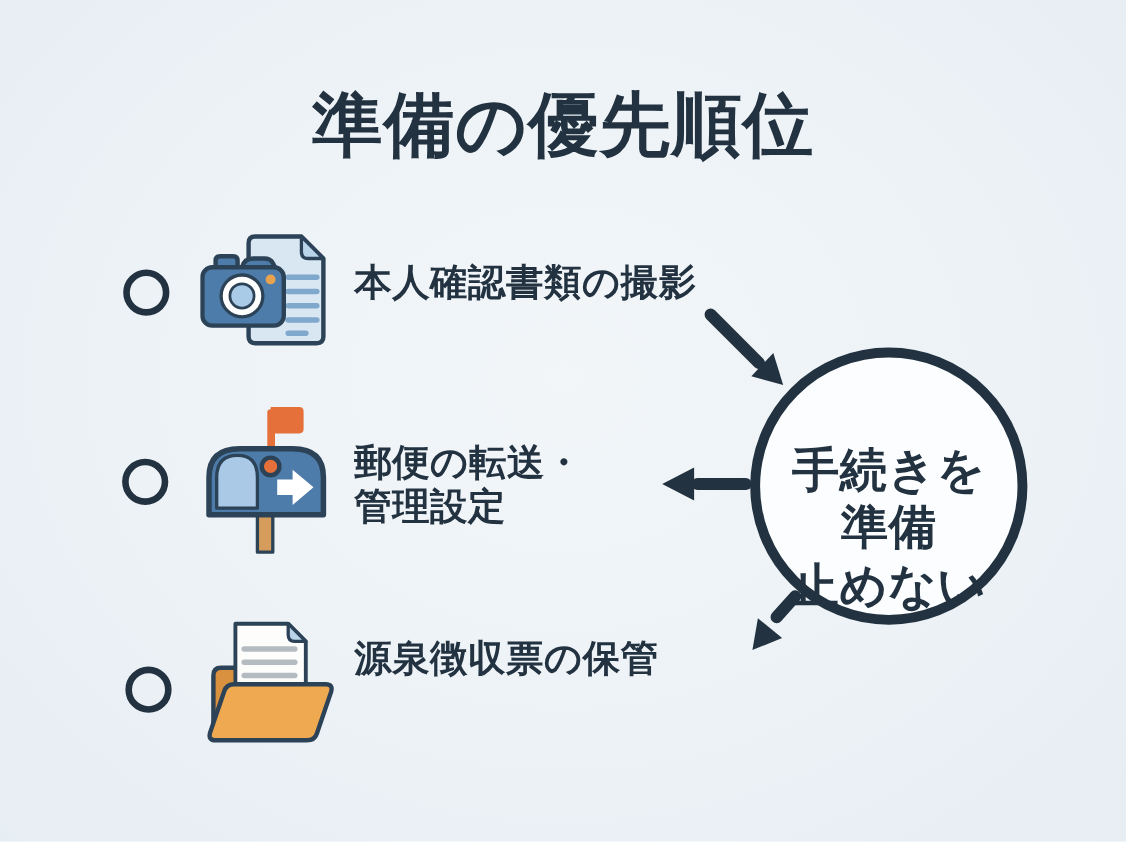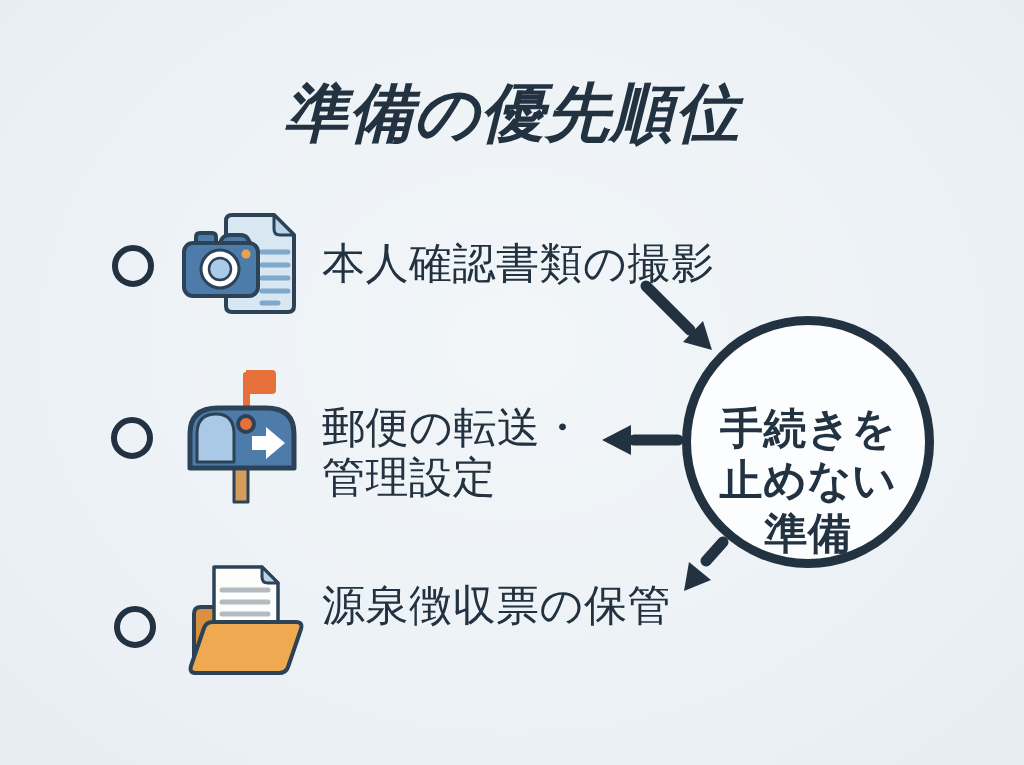--- a/index.html
+++ b/index.html
@@ -13,28 +13,28 @@
   body{font-family:"Liberation Sans","DejaVu Sans",sans-serif;}
   .canvas{
     position:relative;width:1024px;height:765px;overflow:hidden;
     background:radial-gradient(ellipse at 50% 45%, #f2f6f9 0%, var(--background) 55%, #e6edf3 100%);
   }
   .abs{position:absolute;}
   .layer{position:absolute;inset:0;}
   .page-title{
     position:absolute;top:80px;left:0;width:100%;margin:0;
     text-align:center;font-size:64px;font-weight:800;color:var(--ink);
-    letter-spacing:1px;line-height:1.05;font-style:italic;
+    letter-spacing:1px;line-height:1.05;
   }
   .bullet{
     position:absolute;width:42px;height:42px;box-sizing:border-box;
     border:6px solid var(--ink);border-radius:50%;background:transparent;
   }
   .item-label{
-    position:absolute;font-size:43px;font-weight:400;color:var(--ink);
+    position:absolute;font-size:34px;font-weight:700;color:var(--ink);
     line-height:1.17;white-space:nowrap;letter-spacing:0.5px;
   }
   .item-label span{display:block;}
   .hub{
     position:absolute;left:682px;top:316px;width:252px;height:252px;
     box-sizing:border-box;border:9px solid var(--ink);border-radius:50%;
     background:var(--hub-fill);
     display:flex;flex-direction:column;align-items:center;justify-content:flex-end;
     text-align:center;
   }
@@ -142,17 +142,17 @@
       <polygon class="arrow-head" points="602,440 631,425 631,455"></polygon>
     </g>
     <g>
       <path class="arrow-line" d="M723 542 L706 561"></path>
       <polygon class="arrow-head" points="684,591 711,580 689,562"></polygon>
     </g>
   </svg>
 
   <div class="hub">
     <span>手続きを</span>
+    <span>準備</span>
     <span>止めない</span>
-    <span>準備</span>
   </div>
 
 </div>
 
 </body></html>

